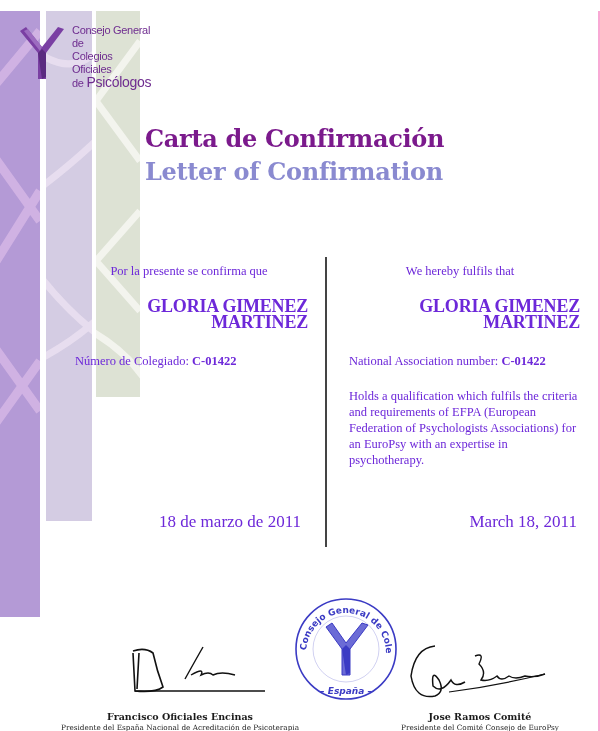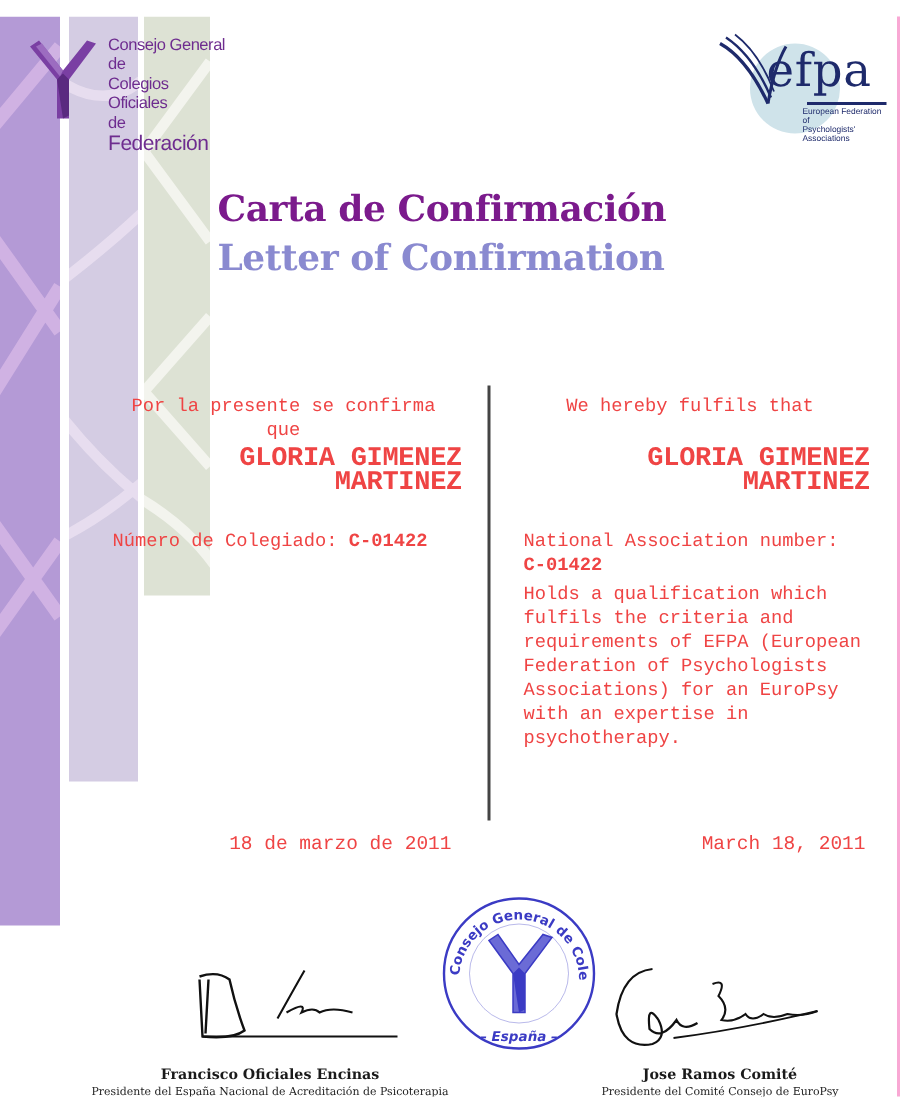--- a/index.html
+++ b/index.html
@@ -16,34 +16,34 @@
   .logo-cgcop .txt .big { font-size: 14px; }
   .logo-efpa { position: absolute; left: 478px; top: 8px; width: 115px; height: 68px; }
   .logo-efpa .circle { position: absolute; left: 22px; top: 10px; width: 60px; height: 60px; border-radius: 50%; background: #cfe3ea; }
   .logo-efpa .word { position: absolute; left: 33px; top: 10px; font-family: "DejaVu Serif", serif; font-size: 31px; color: #1e2a6b; letter-spacing: 0.5px; }
   .logo-efpa .uline { position: absolute; left: 60px; top: 49px; width: 53px; height: 2px; background: #1e2a6b; }
   .logo-efpa .sub { position: absolute; left: 57px; top: 53px; font-family: "Liberation Sans", sans-serif; font-size: 5.6px; line-height: 6px; color: #1e2a6b; }
   .logo-efpa svg { position: absolute; left: 0; top: 0; }
   .title-es { position: absolute; left: 145px; top: 113px; width: 320px; font-family: "DejaVu Serif", serif; font-weight: bold; font-size: 24px; color: #7b1a8c; letter-spacing: -0.3px; }
   .title-en { position: absolute; left: 145px; top: 146px; width: 330px; font-family: "DejaVu Serif", serif; font-weight: bold; font-size: 24px; color: #8a8ad0; letter-spacing: -0.3px; }
   .divider { position: absolute; left: 325px; top: 246px; width: 2px; height: 290px; background: #444; }
-  .col { position: absolute; font-family: Liberation Mono, monospace; font-size: 12px; line-height: 15.5px; color: #ef4444; }
+  .col { position: absolute; font-family: Liberation Serif, serif; font-size: 12px; line-height: 15.5px; color: #6d28d9; }
   .left { left: 75px; width: 228px; }
   .right { left: 349px; width: 230px; }
   .intro { position: absolute; top: 253px; text-align: center; font-size: 12.5px; }
   .intro.left { left: 75px; width: 228px; }
   .intro.right { left: 340px; width: 240px; }
   .name { position: absolute; top: 288px; text-align: right; font-weight: bold; font-size: 18px; letter-spacing: -0.2px; }
   .name.left { left: 70px; width: 238px; }
   .name.right { left: 340px; width: 240px; }
   .num { position: absolute; top: 343px; font-size: 12.5px; }
   .num b { font-weight: bold; }
   .body { position: absolute; top: 377px; font-size: 12.5px; line-height: 16px; }
   .body.left { text-align: justify; text-align-last: left; }
-  .date { position: absolute; top: 544px; font-size: 13px; text-align: right; }
+  .date { position: absolute; top: 503px; font-size: 17px; text-align: right; }
   .date.left { left: 75px; width: 226px; }
   .date.right { left: 349px; width: 228px; }
   .seal { position: absolute; left: 284px; top: 580px; width: 125px; height: 115px; }
   .sig { position: absolute; }
   .sig1 { left: 125px; top: 630px; }
   .sig2 { left: 405px; top: 625px; }
   .signer { position: absolute; text-align: center; font-family: "DejaVu Serif", serif; }
   .signer .n { font-weight: bold; font-size: 9.5px; line-height: 12px; }
   .signer .r { font-size: 7.3px; line-height: 10px; color: #222; }
   .signer1 { left: 60px; top: 700px; width: 240px; }
@@ -72,39 +72,24 @@
 
   <div class="logo-cgcop">
     <svg class="mark" width="52" height="58" viewBox="0 0 52 58">
       <path d="M4 8 L22 30 L22 56 L30 56 L30 30 L48 6 L42 4 L26 24 L10 4 Z" fill="#7a3fa3"></path>
       <path d="M12 6 L26 24 L24 28 L8 8 Z" fill="#9c6cc0"></path>
       <path d="M22 30 L26 26 L30 30 L30 54 L26 56 Z" fill="#5a2a80"></path>
     </svg>
     <div class="txt">
       <div>Consejo General de</div>
       <div>Colegios Oficiales</div>
-      <div><span>de </span><span class="big">Federación</span></div>
+      <div><span>de </span><span class="big">Psicólogos</span></div>
     </div>
   </div>
 
-  <div class="logo-efpa">
-    <div class="circle"></div>
-    <svg width="60" height="60" viewBox="0 0 60 60">
-      <path d="M2 10 Q20 20 34 50" stroke="#1e2a6b" stroke-width="2.2" fill="none"></path>
-      <path d="M6 6 Q24 18 36 46" stroke="#1e2a6b" stroke-width="1.6" fill="none"></path>
-      <path d="M12 4 Q28 16 38 42" stroke="#1e2a6b" stroke-width="1.2" fill="none"></path>
-      <path d="M34 50 Q38 26 46 12" stroke="#1e2a6b" stroke-width="2" fill="none"></path>
-    </svg>
-    <div class="word">efpa</div>
-    <div class="uline"></div>
-    <div class="sub">
-      <div>European Federation of</div>
-      <div>Psychologists' Associations</div>
-    </div>
-  </div>
 
   <div class="title-es">Carta de Confirmación</div>
   <div class="title-en">Letter of Confirmation</div>
 
   <div class="divider"></div>
 
   <div class="col intro left">Por la presente se confirma que</div>
   <div class="col name left">GLORIA GIMENEZ MARTINEZ</div>
   <div class="col num left"><span>Número de Colegiado: </span><b>C-01422</b></div>
   <div class="col date left">18 de marzo de 2011</div>

